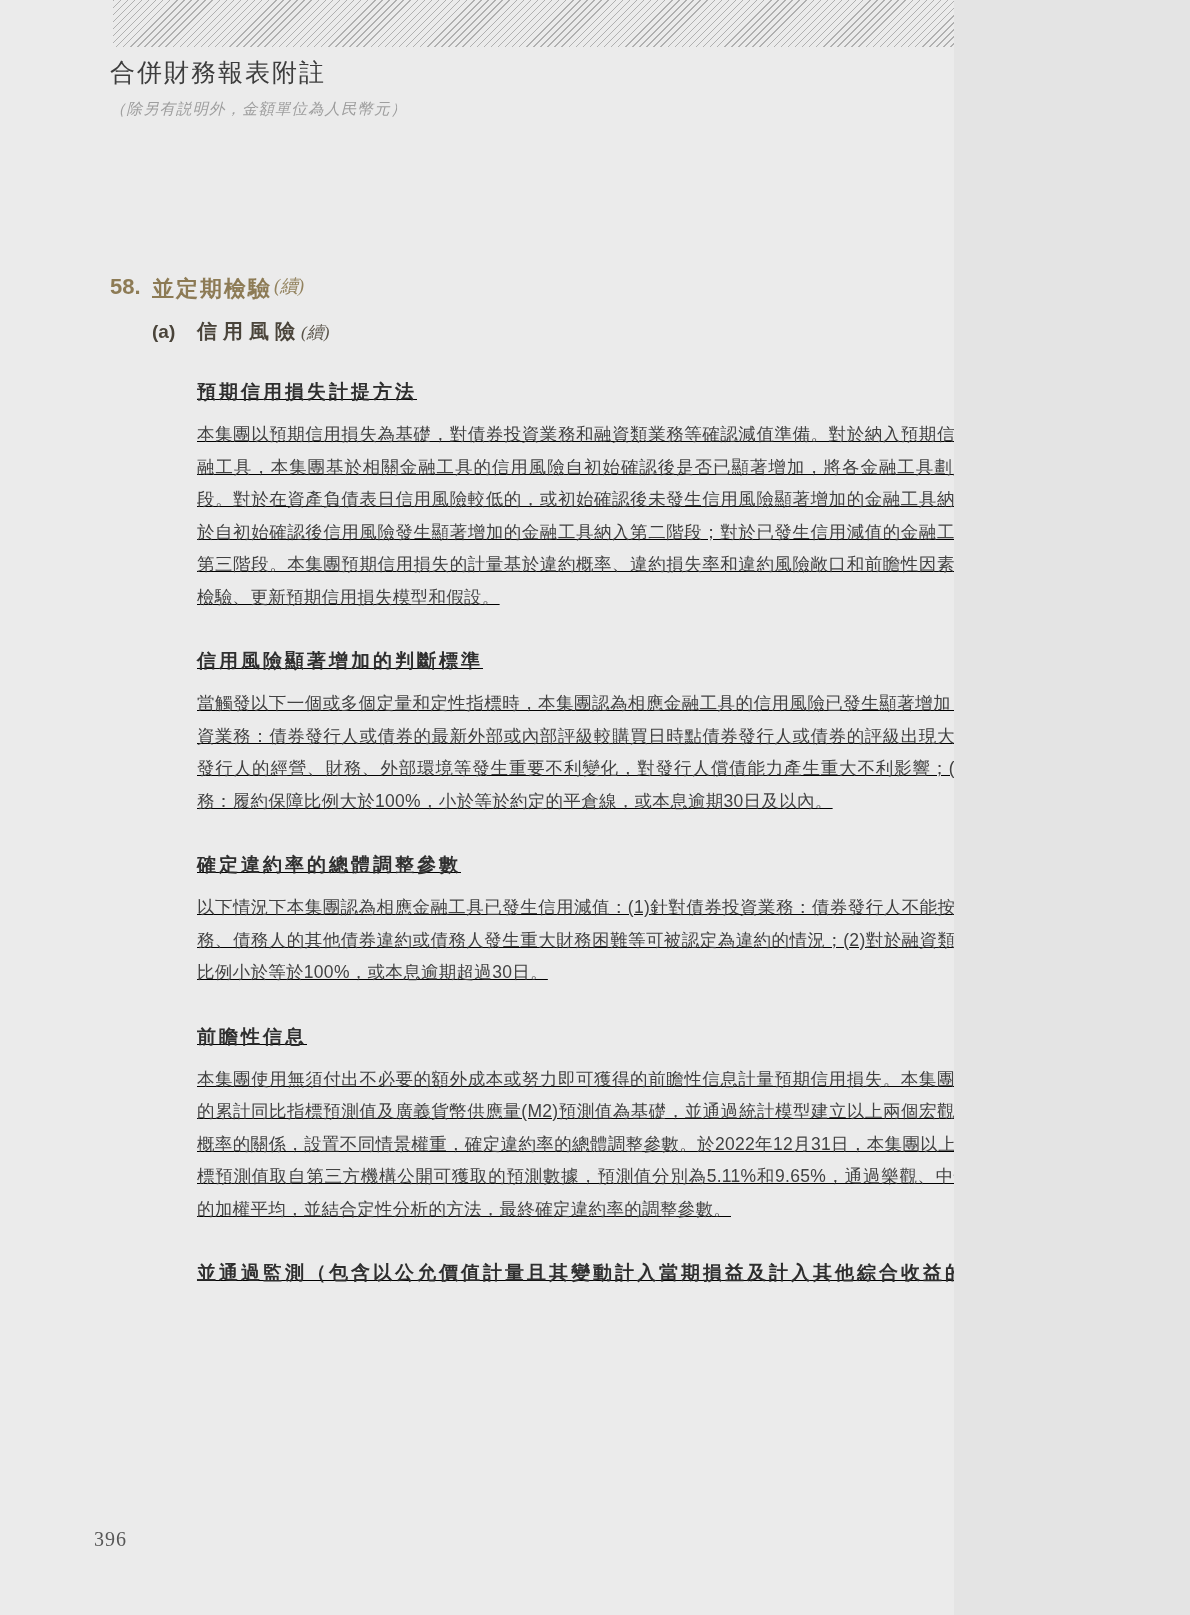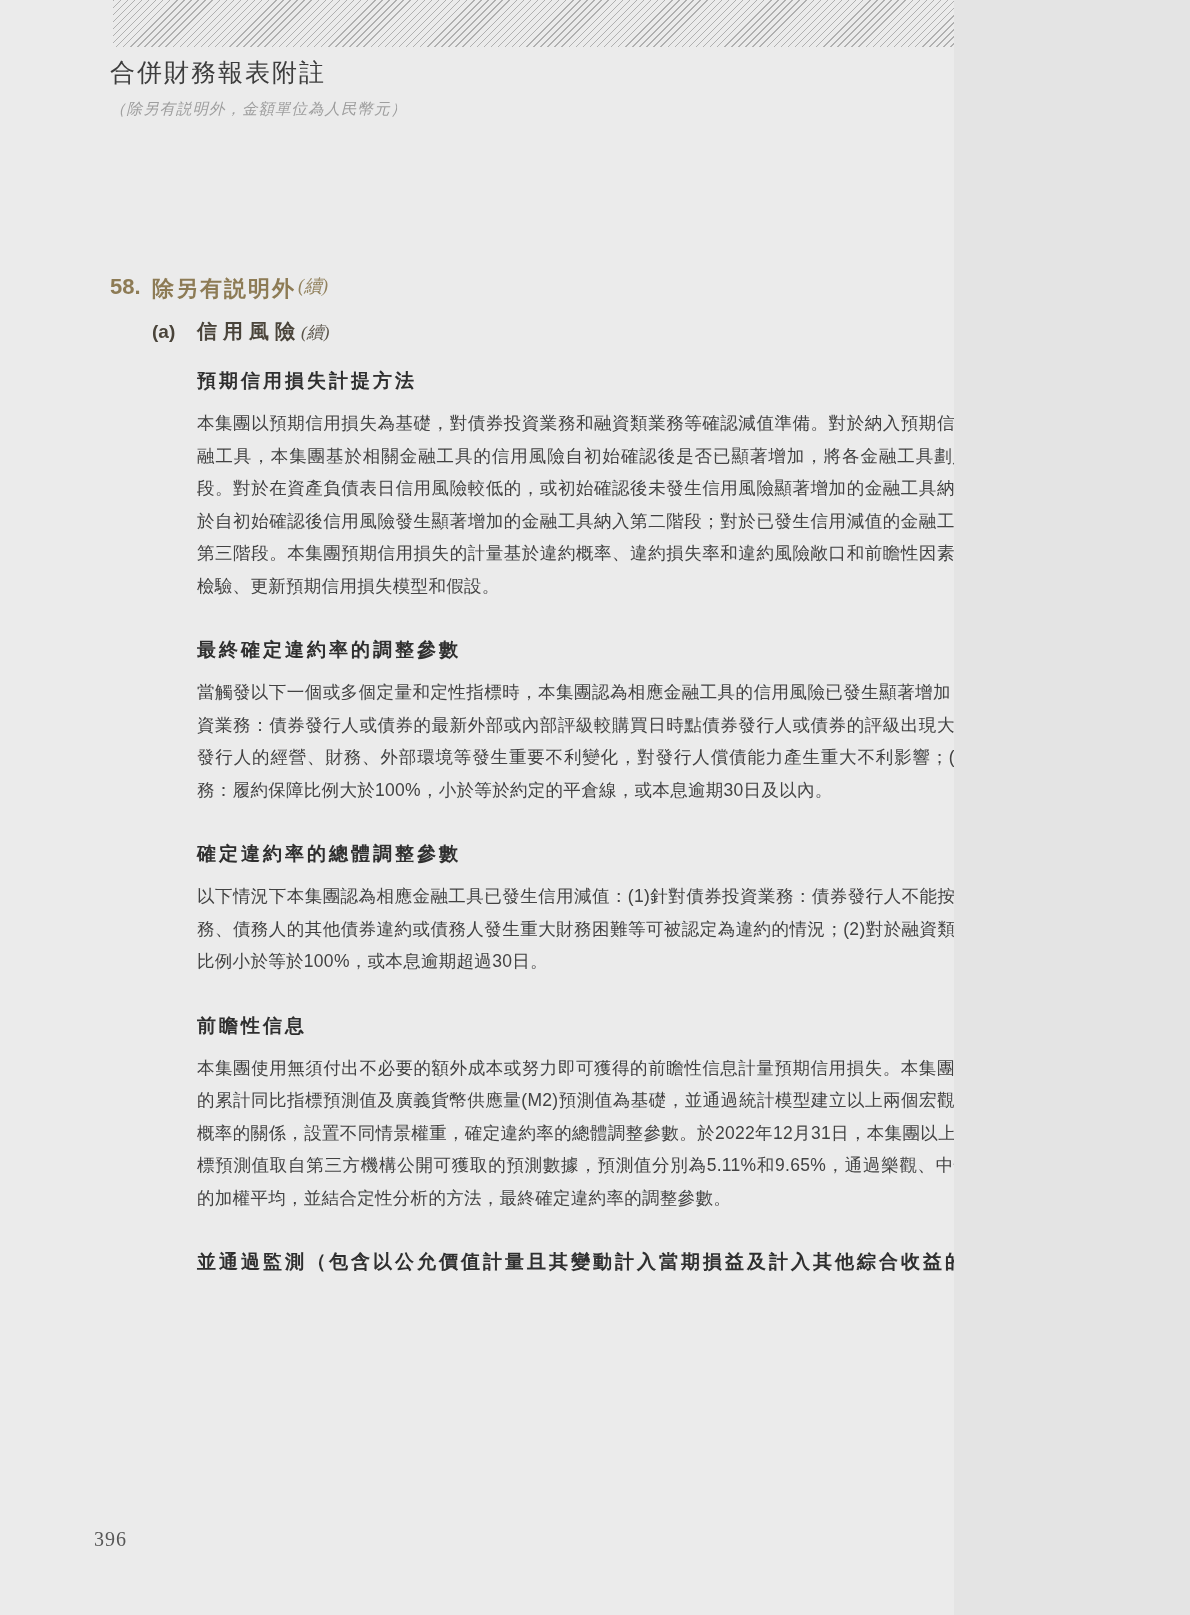--- a/index.html
+++ b/index.html
@@ -70,22 +70,23 @@
   .sub-title { font-size: 20px; font-weight: bold; letter-spacing: 6px; }
   .sub-cont {
     font-family: "Liberation Serif", serif;
     font-style: italic;
     font-size: 17px;
     color: #5a544a;
   }
   .content {
     position: absolute;
     left: 197px;
-    top: 368px;
+    top: 379px;
     width: 884px;
+    text-decoration: underline;
   }
   .content h3 {
     font-size: 19px;
     font-weight: bold;
     color: #2f2f2f;
     letter-spacing: 3px;
     line-height: 26px;
     margin: 0 0 13px 0;
     white-space: nowrap;
   }
@@ -115,39 +116,39 @@
 
   <div class="hatch-banner"></div>
 
   <div class="doc-header">
     <div class="doc-title">合併財務報表附註</div>
     <div class="doc-subtitle">（除另有説明外，金額單位為人民幣元）</div>
   </div>
 
   <div class="section-heading">
     <span class="sec-num">58.</span>
-    <span class="sec-title">除另有説明外</span>
+    <span class="sec-title">並定期檢驗</span>
     <span class="sec-cont">(續)</span>
   </div>
 
   <div class="subsection-heading">
     <span class="sub-label">(a)</span>
     <span class="sub-title">信用風險</span>
     <span class="sub-cont">(續)</span>
   </div>
 
   <div class="content">
 
     <section class="block">
       <h3>預期信用損失計提方法</h3>
       <p>本集團以預期信用損失為基礎，對債券投資業務和融資類業務等確認減值準備。對於納入預期信用損失計量的金融工具，本集團基於相關金融工具的信用風險自初始確認後是否已顯著增加，將各金融工具劃入不同的風險階段。對於在資產負債表日信用風險較低的，或初始確認後未發生信用風險顯著增加的金融工具納入第一階段；對於自初始確認後信用風險發生顯著增加的金融工具納入第二階段；對於已發生信用減值的金融工具，則被轉移至第三階段。本集團預期信用損失的計量基於違約概率、違約損失率和違約風險敞口和前瞻性因素等參數，並定期檢驗、更新預期信用損失模型和假設。</p>
     </section>
 
     <section class="block">
-      <h3>最終確定違約率的調整參數</h3>
+      <h3>信用風險顯著增加的判斷標準</h3>
       <p>當觸發以下一個或多個定量和定性指標時，本集團認為相應金融工具的信用風險已發生顯著增加：(1)針對債券投資業務：債券發行人或債券的最新外部或內部評級較購買日時點債券發行人或債券的評級出現大幅下調，或債券發行人的經營、財務、外部環境等發生重要不利變化，對發行人償債能力產生重大不利影響；(2)針對融資類業務：履約保障比例大於100%，小於等於約定的平倉線，或本息逾期30日及以內。</p>
     </section>
 
     <section class="block">
       <h3>確定違約率的總體調整參數</h3>
       <p>以下情況下本集團認為相應金融工具已發生信用減值：(1)針對債券投資業務：債券發行人不能按約定履行償付義務、債務人的其他債券違約或債務人發生重大財務困難等可被認定為違約的情況；(2)對於融資類業務：履約保障比例小於等於100%，或本息逾期超過30日。</p>
     </section>
 
     <section class="block">
       <h3>前瞻性信息</h3>

